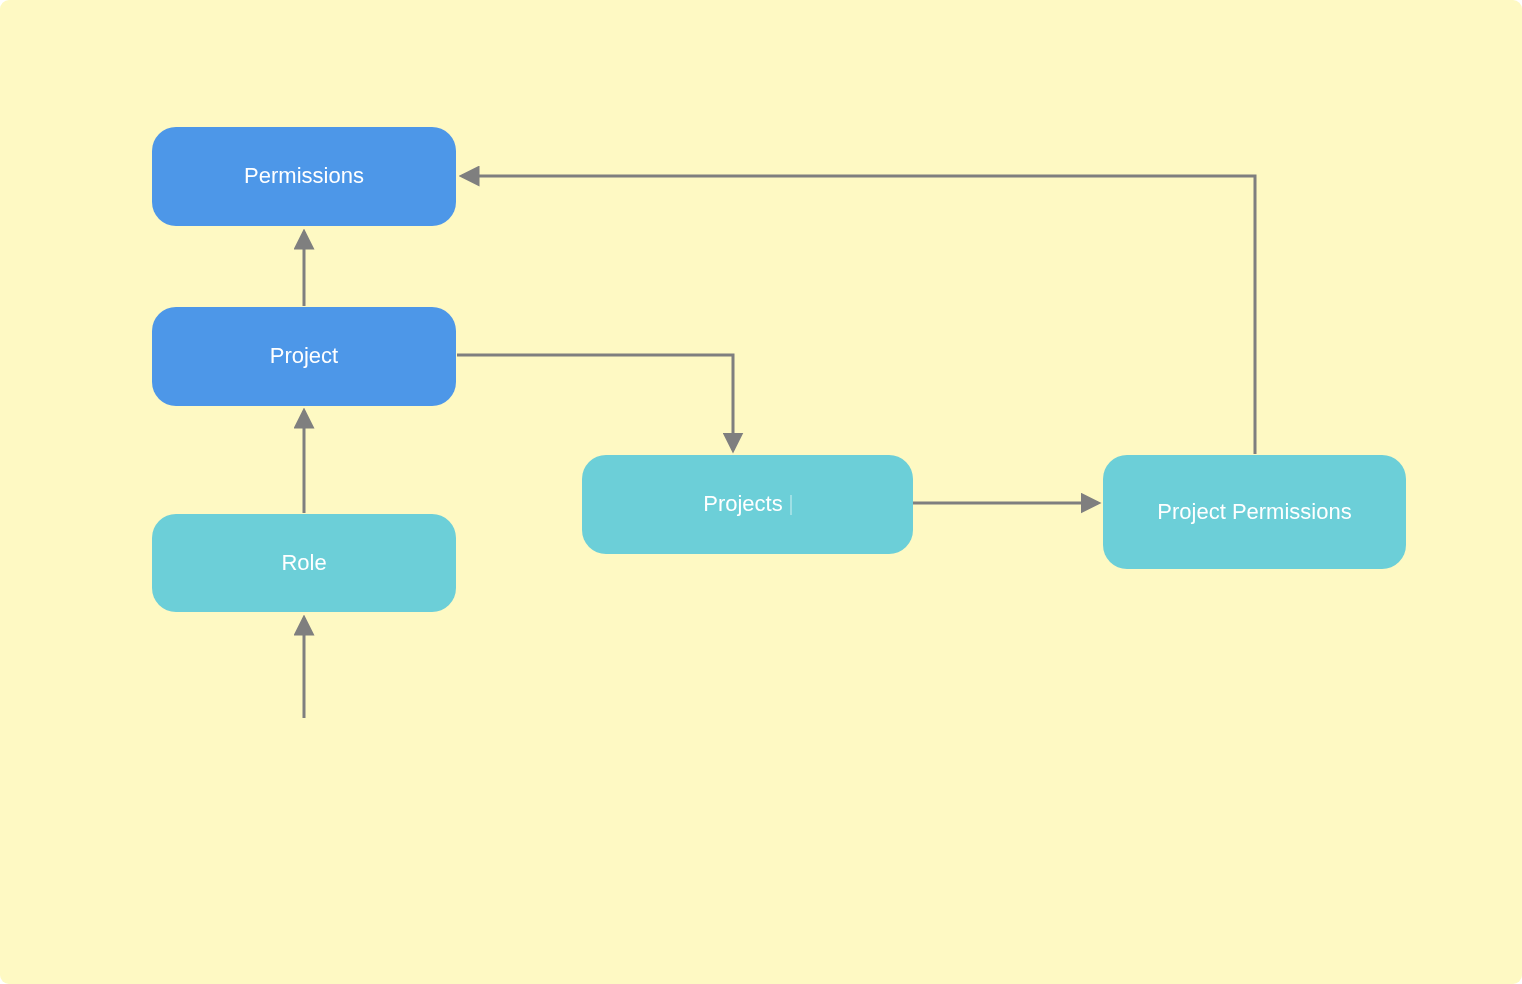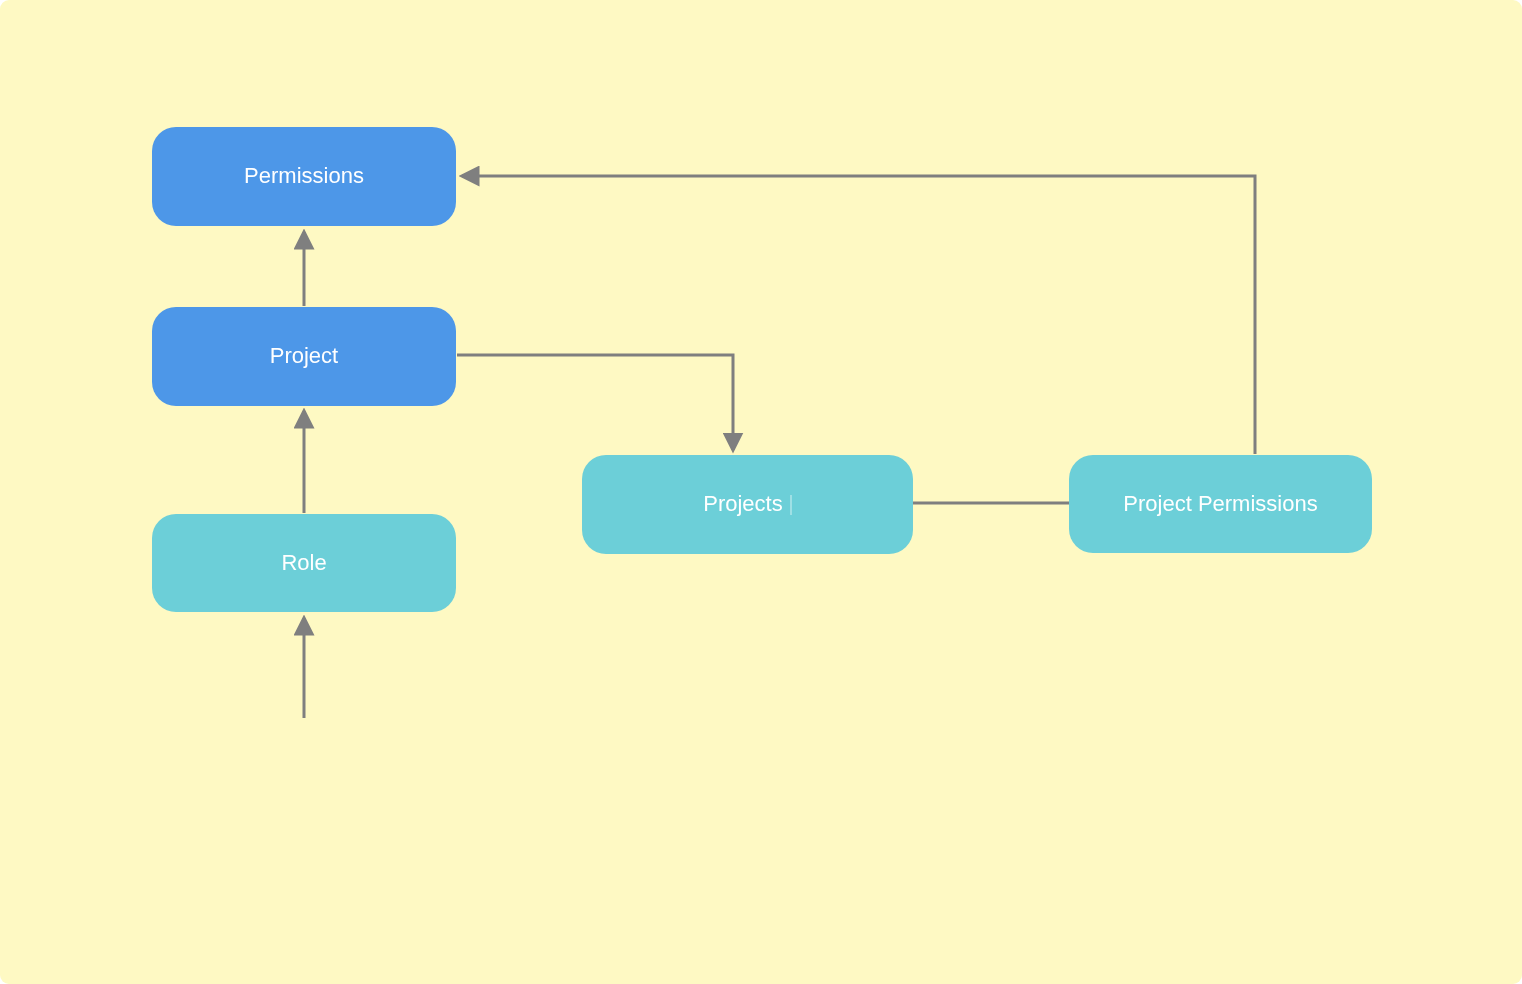--- a/index.html
+++ b/index.html
@@ -34,21 +34,21 @@
     text-align: center;
     cursor: default;
     user-select: none;
   }
   .node .node-label { line-height: 1.2; }
   .node-permissions        { left: 152px; top: 127px; width: 304px; height: 99px; }
   .node-schemes            { left: 152px; top: 307px; width: 304px; height: 99px; }
   .node-role               { left: 152px; top: 514px; width: 304px; height: 98px; }
   .node-user               { left: 152px; top: 719px; width: 304px; height: 98px; }
   .node-projects           { left: 582px; top: 455px; width: 331px; height: 99px; }
-  .node-project-permissions{ left: 1069px; top: 455px; width: 303px; height: 98px; align-items: center; }
+  .node-project-permissions{ left: 1103px; top: 455px; width: 303px; height: 114px; align-items: center; }
   .text-cursor {
     display: inline-block;
     width: 2px; height: 20px;
     background: #ffffff;
     opacity: 0.35;
     margin-left: 7px;
     vertical-align: middle;
   }
   .edge { fill: none; stroke: #7f7f7f; stroke-width: 3; }
 </style>

